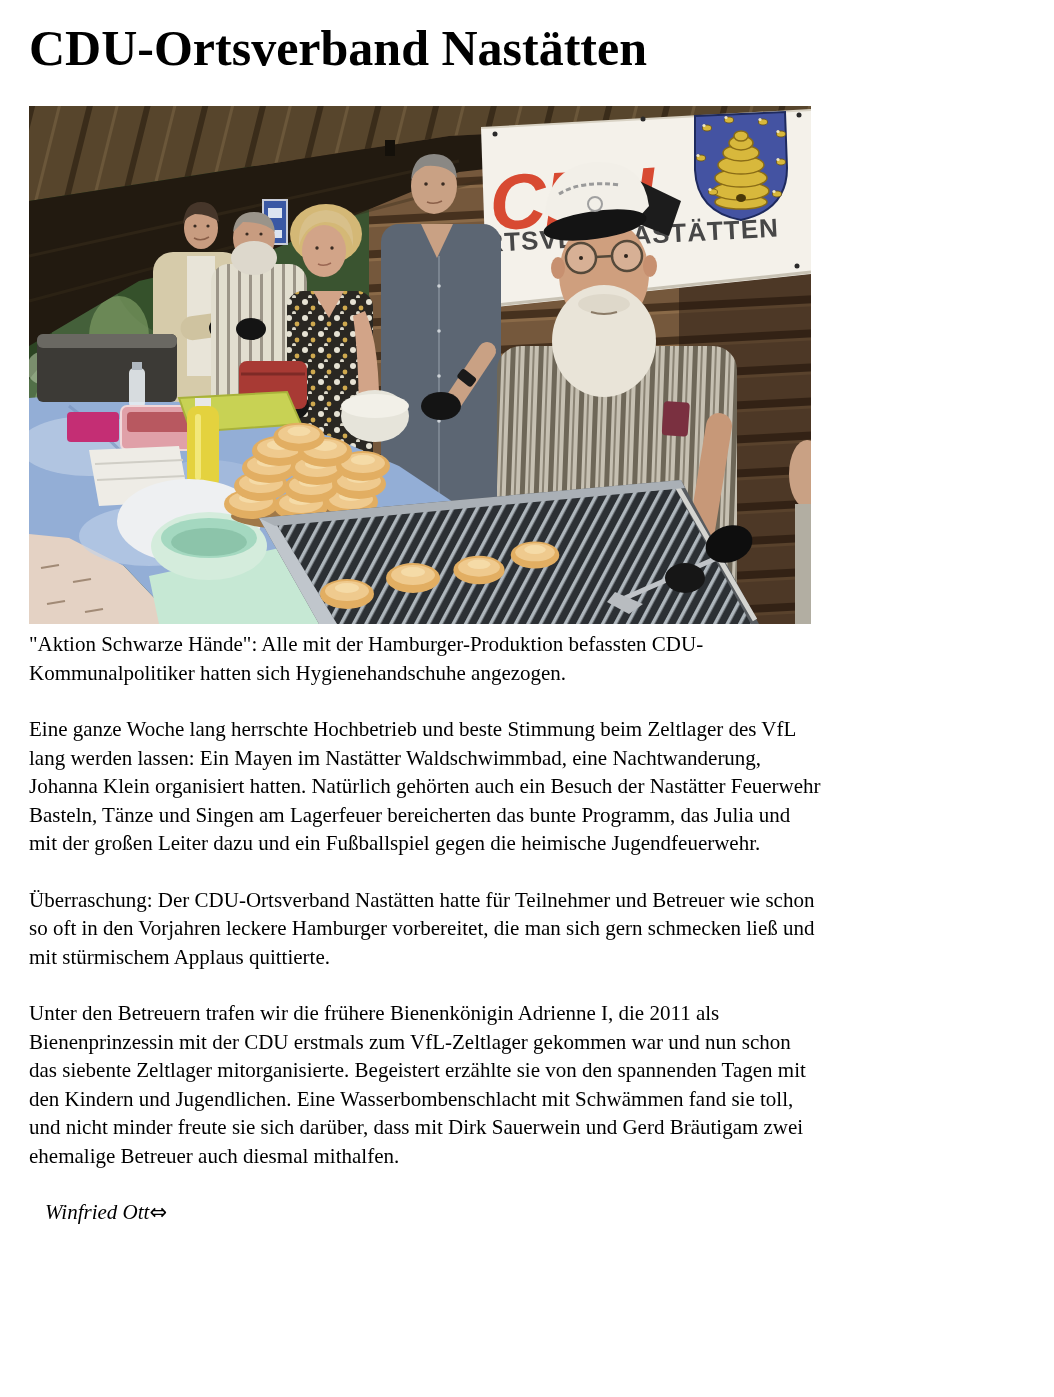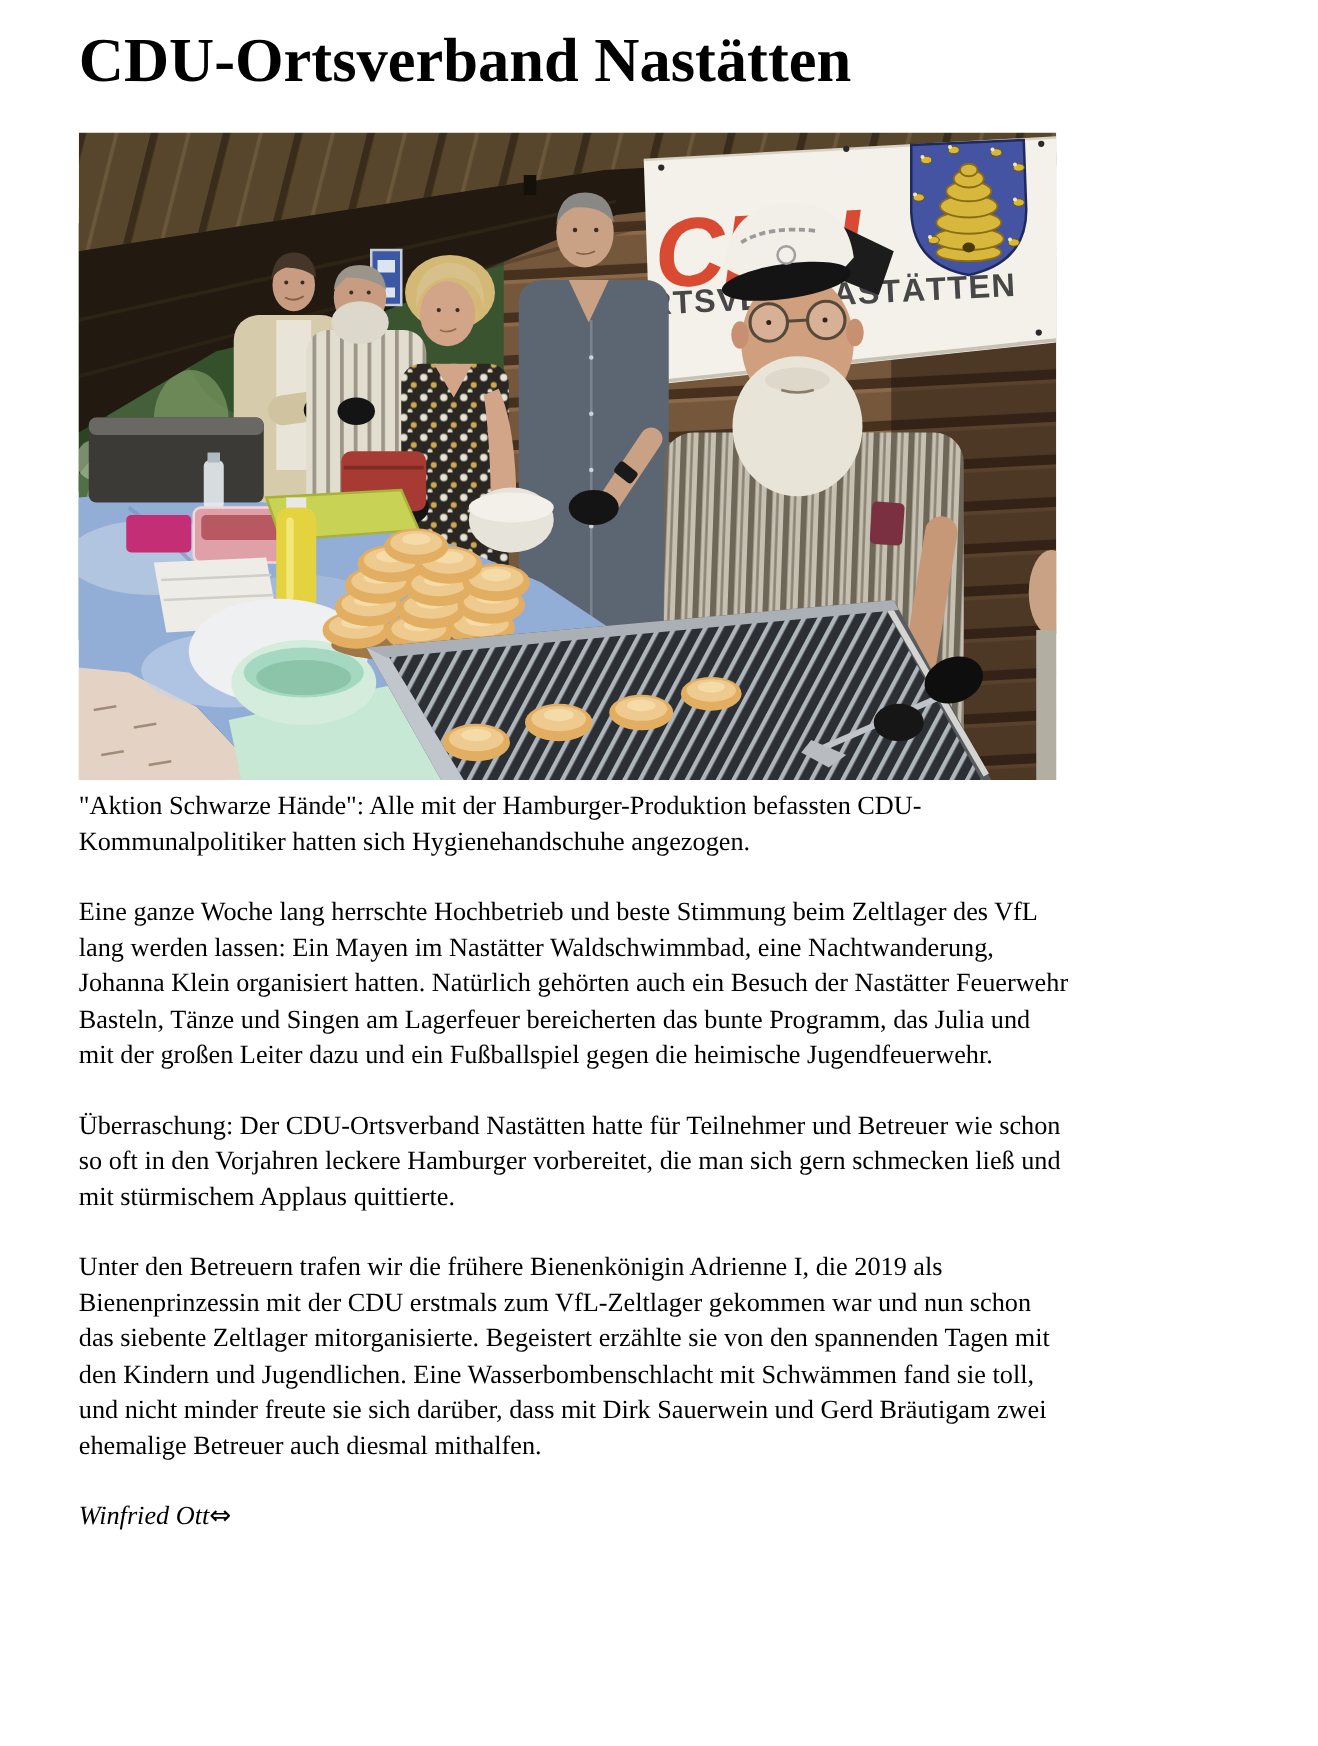--- a/index.html
+++ b/index.html
@@ -1,23 +1,23 @@
 <!DOCTYPE html>
 <html><head>
 <meta charset="utf-8">
 <style>
   html,body{margin:0;padding:0;background:#ffffff;}
   body{width:1054px;height:1397px;font-family:"Liberation Serif",serif;color:#000;overflow:hidden;}
-  .page{padding:18px 0 0 63px;}
+  .page{padding:18px 0 0 29px;}
   h1.title{font-size:50px;line-height:60px;margin:0;font-weight:700;}
   figure.photo{margin:28px 0 6px 0;width:782px;height:518px;padding:0;}
   figure.photo svg{display:block;}
   .bodytext{font-size:21px;line-height:28.5px;width:945px;margin:0 0 28px 0;}
   .bodytext .ln{display:block;}
-  .signature{font-size:21px;line-height:28.5px;margin:0;}
+  .signature{font-size:21px;line-height:28.5px;margin:16px;}
   .signature em{font-style:italic;}
   .signature .arrow{font-style:normal;font-family:"DejaVu Sans",sans-serif;}
   .cdu-text{font:italic 700 78px "Liberation Sans",sans-serif;letter-spacing:-2px;}
   .banner-sub{font:700 26px "Liberation Sans",sans-serif;letter-spacing:1px;fill:#474747;}
 </style>
 </head>
 <body>
 
 <div class="page">
 
@@ -345,21 +345,21 @@
     <span class="ln">mit der großen Leiter dazu und ein Fußballspiel gegen die heimische Jugendfeuerwehr.</span>
   </p>
 
   <p class="bodytext">
     <span class="ln">Überraschung: Der CDU-Ortsverband Nastätten hatte für Teilnehmer und Betreuer wie schon</span>
     <span class="ln">so oft in den Vorjahren leckere Hamburger vorbereitet, die man sich gern schmecken ließ und</span>
     <span class="ln">mit stürmischem Applaus quittierte.</span>
   </p>
 
   <p class="bodytext">
-    <span class="ln">Unter den Betreuern trafen wir die frühere Bienenkönigin Adrienne I, die 2019 als</span>
+    <span class="ln">Unter den Betreuern trafen wir die frühere Bienenkönigin Adrienne I, die 2011 als</span>
     <span class="ln">Bienenprinzessin mit der CDU erstmals zum VfL-Zeltlager gekommen war und nun schon</span>
     <span class="ln">das siebente Zeltlager mitorganisierte. Begeistert erzählte sie von den spannenden Tagen mit</span>
     <span class="ln">den Kindern und Jugendlichen. Eine Wasserbombenschlacht mit Schwämmen fand sie toll,</span>
     <span class="ln">und nicht minder freute sie sich darüber, dass mit Dirk Sauerwein und Gerd Bräutigam zwei</span>
     <span class="ln">ehemalige Betreuer auch diesmal mithalfen.</span>
   </p>
 
   <p class="signature"><em>Winfried Ott</em><span class="arrow">⇔</span></p>
 
 </div>

